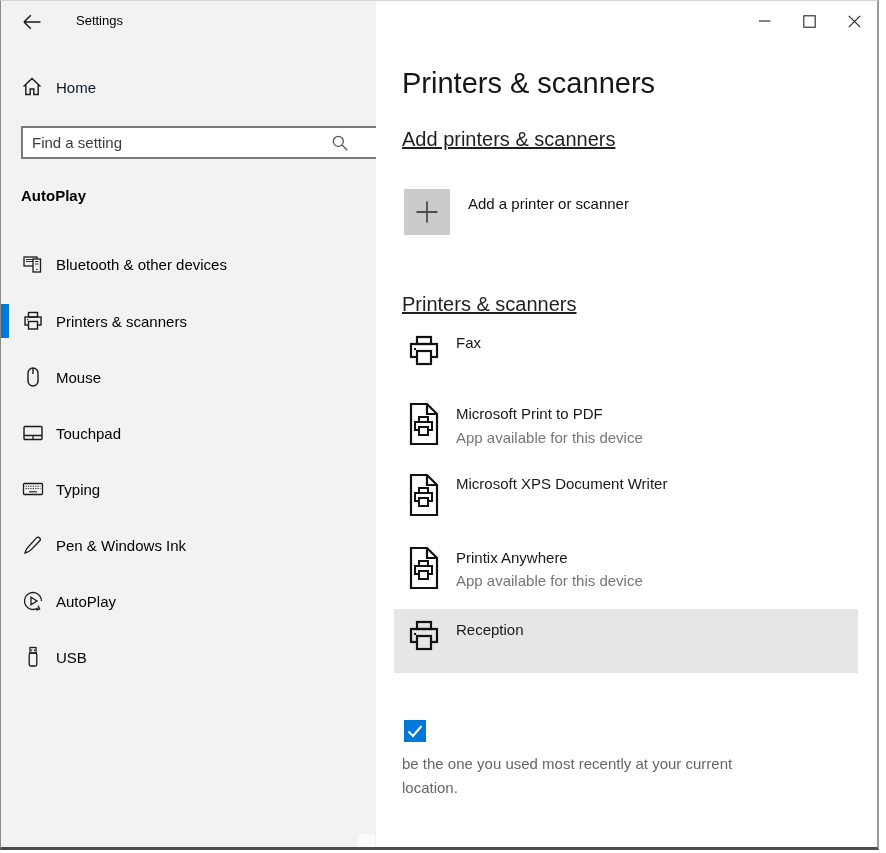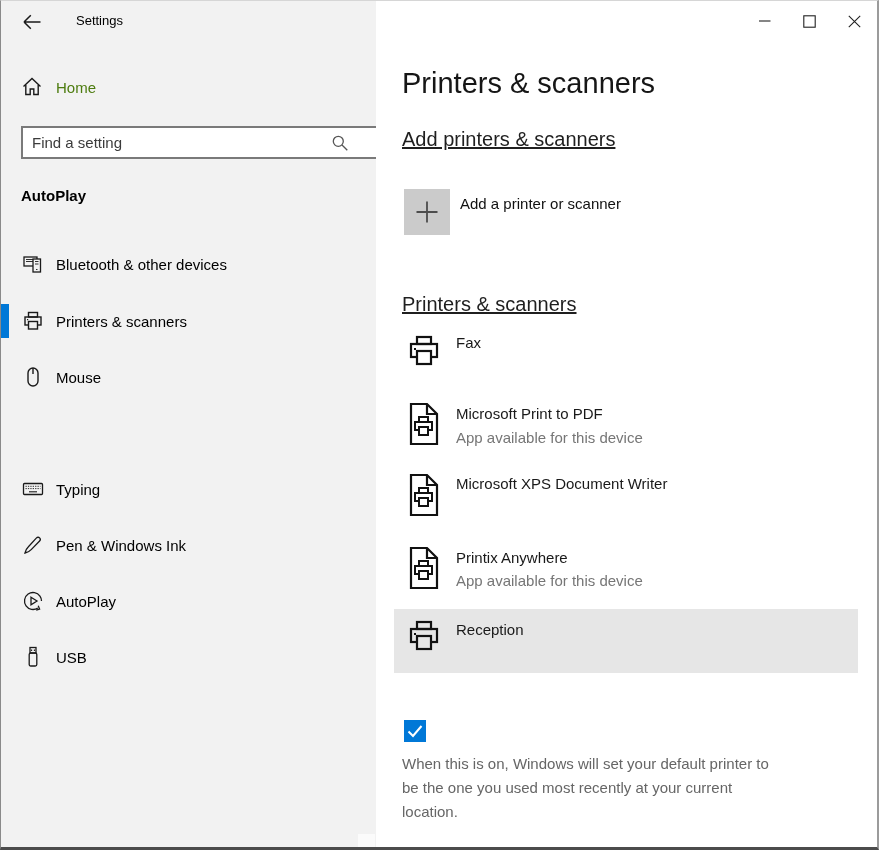--- a/index.html
+++ b/index.html
@@ -7,36 +7,36 @@
   .window{position:absolute;left:0;top:0;width:879px;height:850px;box-sizing:border-box;background:#fff;
     border-left:1px solid #8a8a8a;border-top:1px solid #d6d6d6;border-right:2px solid #9b9b9b;border-bottom:3px solid #4c4c4c;overflow:hidden;}
   .sidebar{position:absolute;left:0;top:0;width:375px;height:100%;background:#f2f2f2;}
   .main{position:absolute;left:375px;top:0;right:0;bottom:0;background:#fff;}
   .titlebar-back{position:absolute;left:20px;top:10px;width:22px;height:22px;cursor:pointer;}
   .titlebar-title{position:absolute;left:75px;top:12px;font-size:13px;color:#000;}
   .win-controls{position:absolute;top:0;right:0;display:flex;}
   .wc{width:45px;height:40px;display:flex;align-items:center;justify-content:center;cursor:pointer;}
   .home-row{position:absolute;left:0;top:69px;width:375px;height:34px;display:flex;align-items:center;cursor:pointer;}
   .home-row .ic{margin-left:20px;width:22px;height:22px;}
-  .home-row .lbl{margin-left:13px;font-size:15px;color:#4d7c0f;}
+  .home-row .lbl{margin-left:13px;font-size:15px;color:#0f172a;}
   .search-box{position:absolute;left:20px;top:125px;width:375px;height:33px;box-sizing:border-box;
     border:2px solid #7a7a7a;background:#fff;font-size:15px;color:#333;padding:0 30px 0 9px;outline:none;
     font-family:"Liberation Sans","DejaVu Sans",sans-serif;}
   .search-box::placeholder{color:#3b3b3b;opacity:1;}
   .search-glyph{position:absolute;left:330px;top:133px;width:18px;height:18px;pointer-events:none;}
   .section-header{position:absolute;left:20px;top:186px;font-size:15px;font-weight:700;color:#000;}
   .nav-item{position:absolute;left:0;width:375px;height:34px;display:flex;align-items:center;cursor:pointer;}
   .nav-item .accent{position:absolute;left:0;top:0;width:8px;height:34px;background:#0078d7;}
   .nav-item .ic{margin-left:20px;width:24px;height:24px;display:flex;align-items:center;}
   .nav-item .lbl{margin-left:11px;font-size:15px;color:#000;white-space:nowrap;}
   .side-scroll{position:absolute;left:357px;top:833px;width:17px;height:20px;background:#fbfbfb;}
   .page-title{position:absolute;left:26px;top:66px;font-size:29px;font-weight:400;color:#161616;}
   .sec-heading{position:absolute;left:26px;font-size:20px;font-weight:400;color:#1f1f1f;text-decoration:underline;}
   .add-tile{position:absolute;left:28px;top:188px;width:46px;height:46px;background:#cbcbcb;display:flex;align-items:center;justify-content:center;cursor:pointer;}
-  .add-label{position:absolute;left:84px;top:194px;font-size:15px;color:#111;}
+  .add-label{position:absolute;left:92px;top:194px;font-size:15px;color:#111;}
   .prow-icon{position:absolute;left:28px;}
   .prow-name{position:absolute;left:80px;font-size:15px;color:#191919;white-space:nowrap;}
   .prow-sub{position:absolute;left:80px;font-size:15px;color:#767676;white-space:nowrap;}
   .hl-row{position:absolute;left:18px;top:608px;width:464px;height:64px;background:#e6e6e6;cursor:pointer;}
   .hl-row .prow-icon{left:10px;top:9px;}
   .hl-row .prow-name{left:62px;top:12px;}
   .chk{position:absolute;left:28px;top:719px;width:22px;height:22px;background:#0078d7;cursor:pointer;}
   .chk-label{position:absolute;left:62px;top:721px;font-size:15px;color:#000;}
   .desc{position:absolute;left:26px;top:751px;width:470px;font-size:15px;color:#666;line-height:24px;}
   svg{display:block;}
@@ -105,20 +105,29 @@
     <div class="nav-item" style="top:359px">
       <span class="ic">
         <svg width="24" height="24" viewBox="0 0 24 24">
             <rect x="7" y="3" width="10" height="18" rx="5" stroke="#1a1a1a" stroke-width="1.4" fill="none"></rect>
             <path d="M12,3 V9" stroke="#1a1a1a" stroke-width="1.4"></path>
           </svg>
       </span>
       <span class="lbl">Mouse</span>
     </div>
 
+    <div class="nav-item" style="top:415px">
+      <span class="ic">
+        <svg width="24" height="24" viewBox="0 0 24 24">
+            <rect x="3" y="5.5" width="18" height="13" rx="1" stroke="#1a1a1a" stroke-width="1.4" fill="none"></rect>
+            <path d="M3,14.5 H21 M12,14.5 V18.5" stroke="#1a1a1a" stroke-width="1.3"></path>
+          </svg>
+      </span>
+      <span class="lbl">Touchpad</span>
+    </div>
 
     <div class="nav-item" style="top:471px">
       <span class="ic">
         <svg width="24" height="24" viewBox="0 0 24 24">
             <rect x="2.5" y="6.5" width="19" height="11" rx="1" stroke="#1a1a1a" stroke-width="1.3" fill="none"></rect>
             <path d="M4.5,9.3 H19.5 M4.5,11.6 H19.5" stroke="#1a1a1a" stroke-width="0.9" stroke-dasharray="1.3 1.1"></path>
             <path d="M8,14.8 H16" stroke="#1a1a1a" stroke-width="1.1"></path>
           </svg>
       </span>
       <span class="lbl">Typing</span>
@@ -266,19 +275,18 @@
 
     <div class="chk">
       <span>
         <svg width="22" height="22" viewBox="0 0 22 22">
             <path d="M4.5,11.5 L9,16 L17.5,6" stroke="#fff" stroke-width="2" fill="none"></path>
           </svg>
       </span>
     </div>
 
     <div class="desc">
-      <div>When this is on, Windows will set your default printer to</div>
       <div>be the one you used most recently at your current</div>
       <div>location.</div>
     </div>
 
   </div>
 </div>
 
 </body></html>

